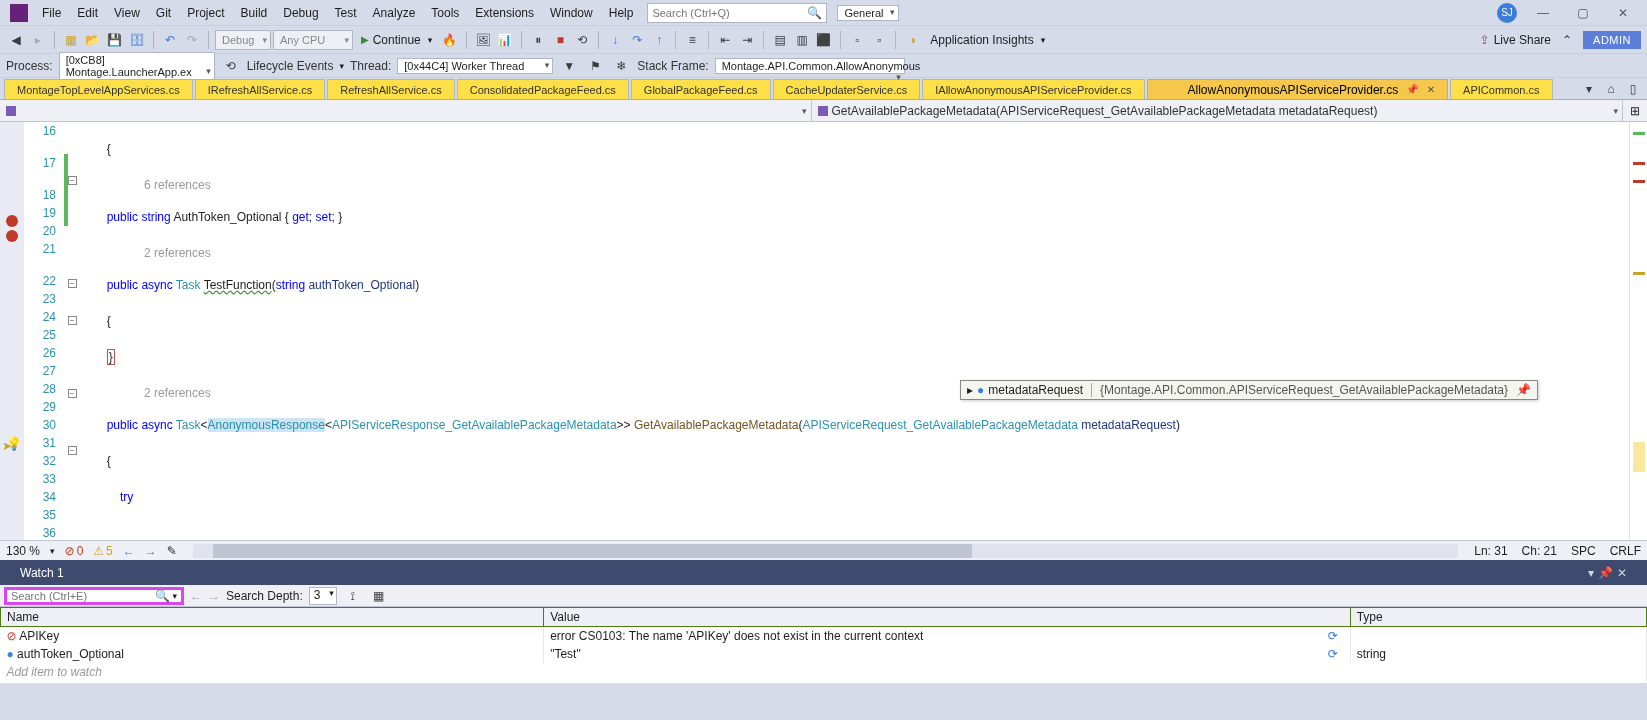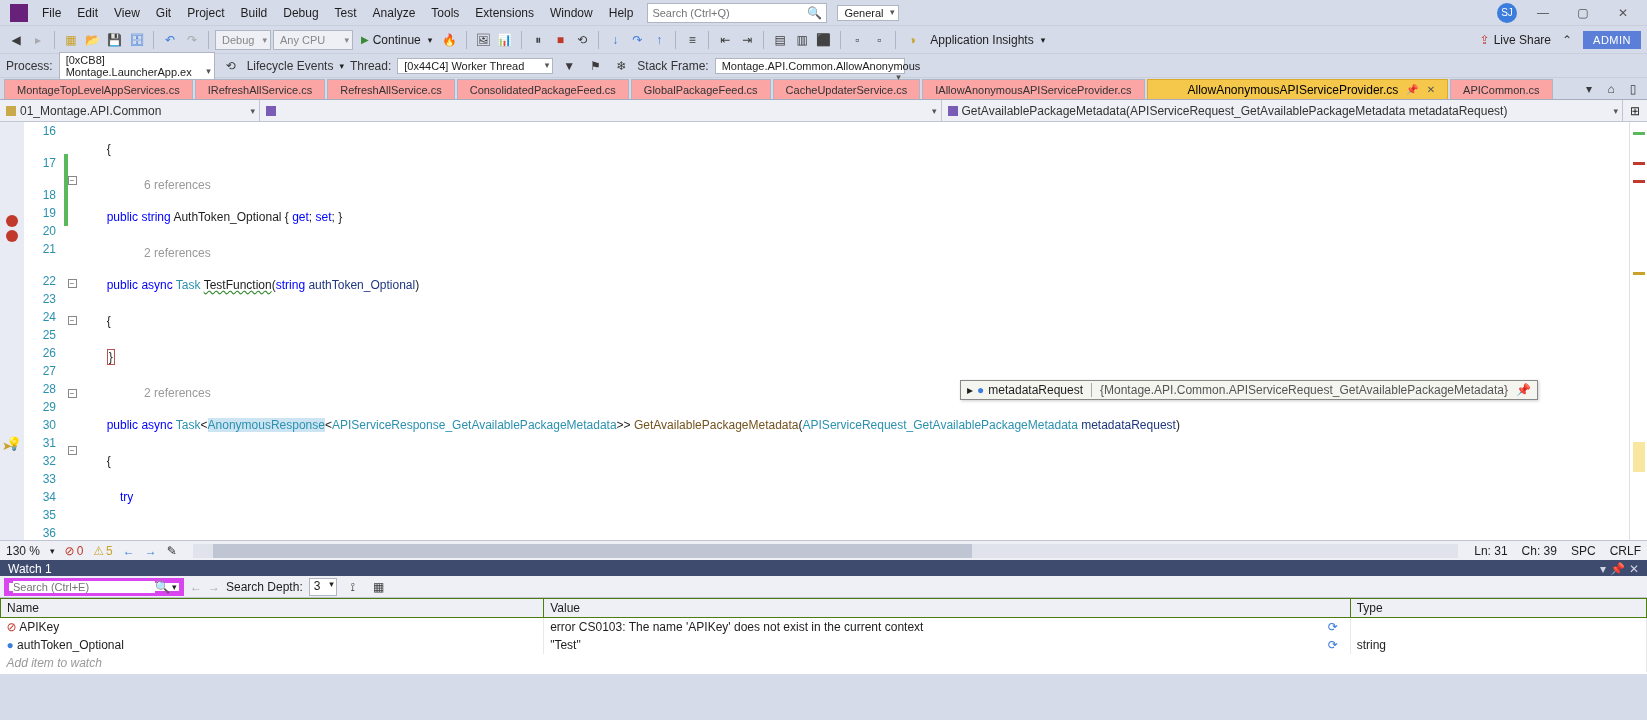--- a/index.html
+++ b/index.html
@@ -29,21 +29,21 @@
 .admin-badge { background:#5b7fd9; color:#fff; padding:3px 10px; font-size:11px; letter-spacing:0.5px; }
 
 
 .debugbar { height:24px; background:#d6dbe9; display:flex; align-items:center; padding:0 6px; gap:6px; border-bottom:1px solid #c9cedb; font-size:11px; }
 .debugbar .label { color:#333; }
 .debugbar .combo { border:1px solid #b0b5c4; background:#fff; padding:1px 16px 1px 6px; position:relative; font-size:11px; }
 .debugbar .combo:after { content:"▾"; position:absolute; right:3px; font-size:9px; color:#555; }
 
 
 .doctabs { height:22px; background:#d6dbe9; display:flex; align-items:flex-end; padding-left:4px; border-bottom:1px solid #a6adc0; }
-.doctab { height:20px; padding:2px 12px; background:#fca5a5; border:1px solid #b0b5c4; border-bottom:none; margin-right:2px; font-size:11px; color:#333; display:flex; align-items:center; gap:4px; }
+.doctab { height:20px; padding:2px 12px; background:#fde047; border:1px solid #b0b5c4; border-bottom:none; margin-right:2px; font-size:11px; color:#333; display:flex; align-items:center; gap:4px; }
 .doctab.active { background:#f5c84c; border-color:#d9ad2a; color:#000;padding-left:40px; }
 .doctab .x { font-size:10px; color:#555; margin-left:4px; }
 .doctabs .tabctrl { margin-left:auto; display:flex; gap:2px; padding-right:4px; }
 
 
 .navcombos { height:22px; background:#eef0f6; display:flex; border-bottom:1px solid #c0c5d4; }
 .navcombo { flex:1; border-right:1px solid #c0c5d4; padding:2px 6px; font-size:11px; color:#333; display:flex; align-items:center; gap:4px; position:relative; }
 .navcombo:after { content:"▾"; position:absolute; right:4px; font-size:9px; color:#555; }
 .navcombo.small { flex:0 0 260px; }
 .navcombo .ico { width:10px;height:10px;display:inline-block;background:#c9a94a;}
@@ -78,24 +78,24 @@
 
 
 .ed-status { height:20px; background:#eef0f6; border-top:1px solid #c0c5d4; display:flex; align-items:center; padding:0 6px; font-size:11px; gap:10px;}
 .ed-status .err { color:#c0392b; display:flex; align-items:center; gap:2px;}
 .ed-status .warn { color:#c9a227; display:flex; align-items:center; gap:2px;}
 .ed-status .right { margin-left:auto; display:flex; gap:14px;}
 .hscroll { flex:1; height:14px; background:#e0e3ec; margin:0 6px; position:relative;}
 .hscroll .thumb { position:absolute; left:20px; width:60%; height:100%; background:#c0c5d4;}
 
 
-.watch-title { height:16px; background:#3f4b6e; color:#fff; padding:2px 8px; font-size:11px; display:flex; }
+.watch-title { height:25px; background:#3f4b6e; color:#fff; padding:2px 20px; font-size:11px; display:flex; align-items:center;}
 .watch-title .ctrls { margin-left:auto; display:flex; gap:4px; color:#cfd4e5;}
 .watch-toolbar { height:22px; background:#eef0f6; border-bottom:1px solid #c0c5d4; display:flex; align-items:center; padding:0 4px; gap:6px; font-size:11px;}
-.watch-toolbar .search { border:5px solid #d946ef; background:#fff; width:180px; height:18px; display:flex; align-items:center; padding:0 4px;}
+.watch-toolbar .search { border:3px solid #d946ef; background:#fff; width:180px; height:18px; display:flex; align-items:center; padding:0 4px;}
 .watch-toolbar .search input { border:none; outline:none; flex:1; font-size:11px; color:#888;}
 .watch-toolbar .combo { border:1px solid #b0b5c4; background:#fff; padding:0 14px 0 4px; height:18px; position:relative;}
 .watch-toolbar .combo:after { content:"▾"; position:absolute; right:2px; font-size:9px;}
 .watch-grid { background:#fff; height:76px;}
 .watch-grid table { width:100%; border-collapse:collapse; font-size:11px;}
 .watch-grid th { text-align:left; background:#eef0f6; border:1px solid #4d7c0f; padding:2px 6px; font-weight:normal;}
 .watch-grid td { border-right:1px solid #e8e8e8; padding:2px 6px; }
 .watch-grid .icon-err { color:#c0392b; }
 .watch-grid .icon-ok { color:#3b7ddd; }
 .watch-grid .add { color:#999; font-style:italic;margin-top:20px;}
@@ -224,24 +224,20 @@
     </div>
   <div class="doctab">APICommon.cs</div>
   <div class="tabctrl">
     <div class="tb-btn">▾</div>
     <div class="tb-btn">⌂</div>
     <div class="tb-btn">▯</div>
   </div>
 </div>
 
 <div class="navcombos">
-  <div class="navcombo small">
-      <span class="ico"></span>
-      <span>01_Montage.API.Common</span>
-    </div>
   <div class="navcombo">
       <span class="ico2"></span>
     </div>
   <div class="navcombo">
       <span class="ico2"></span>
       <span>GetAvailablePackageMetadata(APIServiceRequest_GetAvailablePackageMetadata metadataRequest)</span>
     </div>
   <div style="width:24px;display:flex;align-items:center;justify-content:center">⊞</div>
 </div>
 
@@ -347,21 +343,21 @@
   <span class="err">⊘<span>0</span></span>
   <span class="warn">⚠<span>5</span></span>
   <span style="color:#3b7ddd">←</span>
   <span style="color:#3b7ddd">→</span>
   <span>✎</span>
   <div class="hscroll">
       <div class="thumb"></div>
     </div>
   <div class="right">
     <span>Ln: 31</span>
-    <span>Ch: 39</span>
+    <span>Ch: 21</span>
     <span>SPC</span>
     <span>CRLF</span>
   </div>
 </div>
 
 <div class="watch-title">
   <span>Watch 1</span>
   <div class="ctrls">
     <span>▾</span>
     <span>📌</span>

